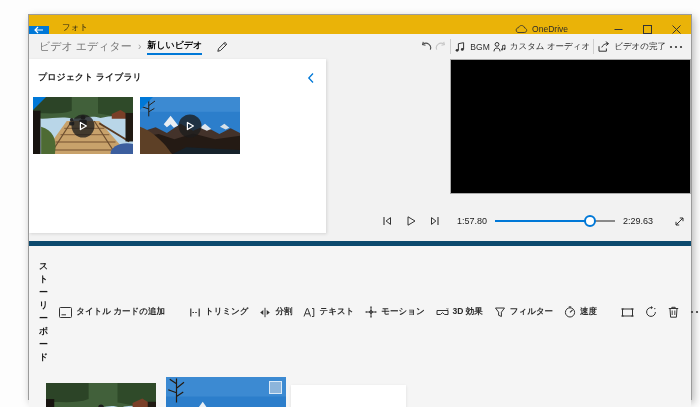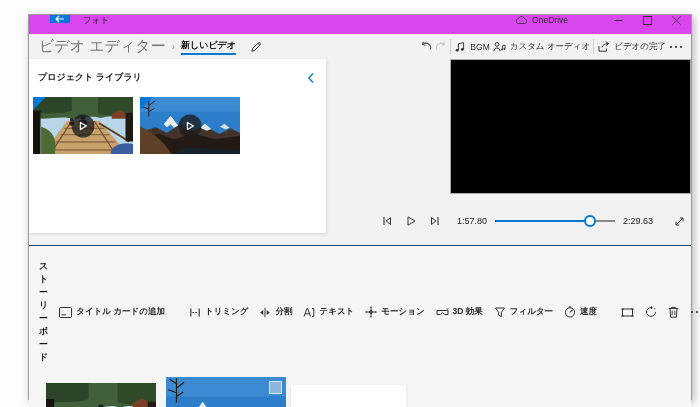--- a/index.html
+++ b/index.html
@@ -3,42 +3,42 @@
 <meta charset="utf-8">
 <style>
   * { margin:0; padding:0; box-sizing:border-box; }
   html,body { width:700px; height:407px; overflow:hidden; background:#fdfdfd;
     font-family:"Liberation Sans","DejaVu Sans",sans-serif; }
   .window{ position:absolute; left:28px; top:14px; width:664px; height:386px;
     background:#f2f2f2; border:1px solid #9b9b9b;
     box-shadow:2px 3px 8px rgba(0,0,0,.28); display:flex; flex-direction:column; }
 
   
-  .titlebar{ height:19px; background:#d946ef; display:flex; align-items:flex-start; flex:0 0 auto;padding-left:21px; }
+  .titlebar{ height:19px; background:#eab308; display:flex; align-items:flex-end; flex:0 0 auto; }
   .backbtn{ width:20px; background:#0078d7; border:none; display:flex; align-items:center; justify-content:center; cursor:pointer; }
   .apptitle{ font-size:8.5px; color:#1a1a1a; display:flex; align-items:center; margin-left:13px; }
   .title-right{ margin-left:auto; display:flex; align-items:stretch; }
   .onedrive{ display:flex; align-items:center; gap:4px; font-size:8.5px; color:#2b2b2b; padding:0 10px; cursor:pointer; }
   .capbtn{ width:29px; display:flex; align-items:center; justify-content:center; background:transparent; border:none; cursor:pointer; }
   .capbtn.minb{ margin-left:26px; }
 
   
   .commandbar{ height:25px; display:flex; align-items:center; padding:0 8px 0 10px; flex:0 0 auto; }
   .breadcrumb{ display:flex; align-items:center; gap:6px; }
-  .crumb-dim{ font-size:15px; color:#767676; cursor:pointer; }
+  .crumb-dim{ font-size:11px; color:#767676; cursor:pointer; }
   .crumb-sep{ font-size:10px; color:#9a9a9a; }
   .crumb-cur{ font-size:9px; color:#000; font-weight:700; border-bottom:2px solid #0078d7; padding-bottom:1px; }
   .pencilbtn{ background:none; border:none; margin-left:8px; cursor:pointer; display:flex; align-items:center; }
   .cmd-right{ margin-left:auto; display:flex; align-items:center; gap:3px; }
   .cmdbtn{ background:none; border:none; display:flex; align-items:center; gap:4px;
     font-size:8.5px; color:#2b2b2b; cursor:pointer; white-space:nowrap; }
   .vsep{ width:1px; height:15px; background:#cfcfcf; }
 
   
-  .content{ flex:0 0 187px; display:flex; border-bottom:1px solid #0c4a6e; }
+  .content{ flex:0 0 187px; display:flex; border-bottom:5px solid #0c4a6e; }
   .library{ width:297px; height:174px; background:#fff; box-shadow:1px 1px 3px rgba(0,0,0,.12);
     display:flex; flex-direction:column; padding:12px 0 0 0; }
   .lib-head{ display:flex; align-items:center; padding:0 10px 0 9px; }
   .lib-title{ font-size:9px; font-weight:700; color:#1a1a1a; }
   .collapsebtn{ margin-left:auto; background:none; border:none; cursor:pointer; display:flex; }
   .lib-tools{ display:flex; align-items:center; margin-top:14px; padding:0 26px 0 11px; }
   .addbtn{ background:none; border:none; display:flex; align-items:center; gap:5px; font-size:9px; color:#2b2b2b; cursor:pointer; }
   .viewbtns{ margin-left:auto; display:flex; gap:12px; }
   .viewbtn{ background:none; border:none; cursor:pointer; display:flex; flex-direction:column; align-items:center; gap:2px; }
   .viewbtn .ul{ width:15px; height:2px; background:transparent; }

